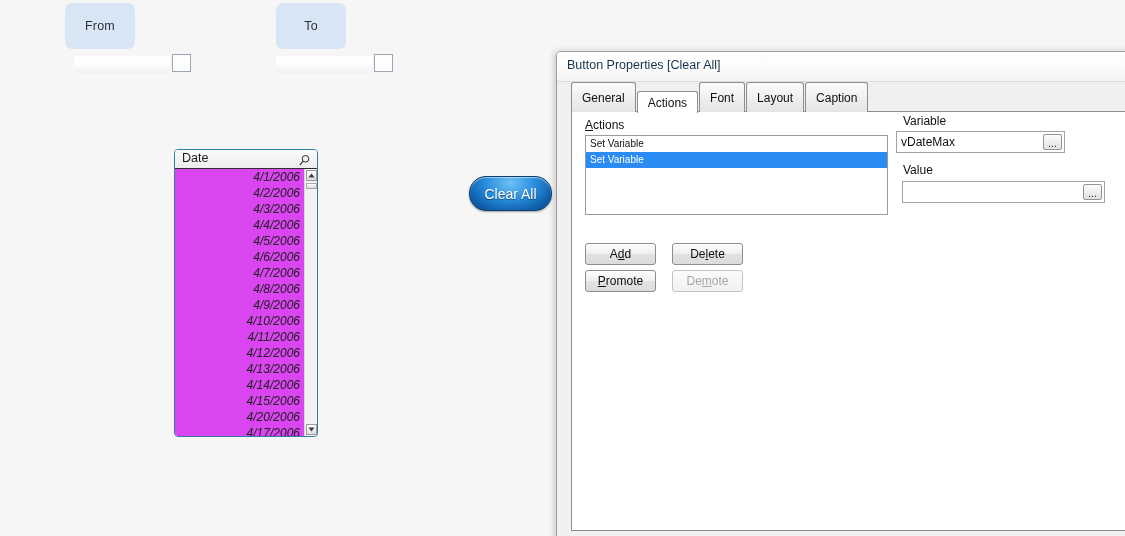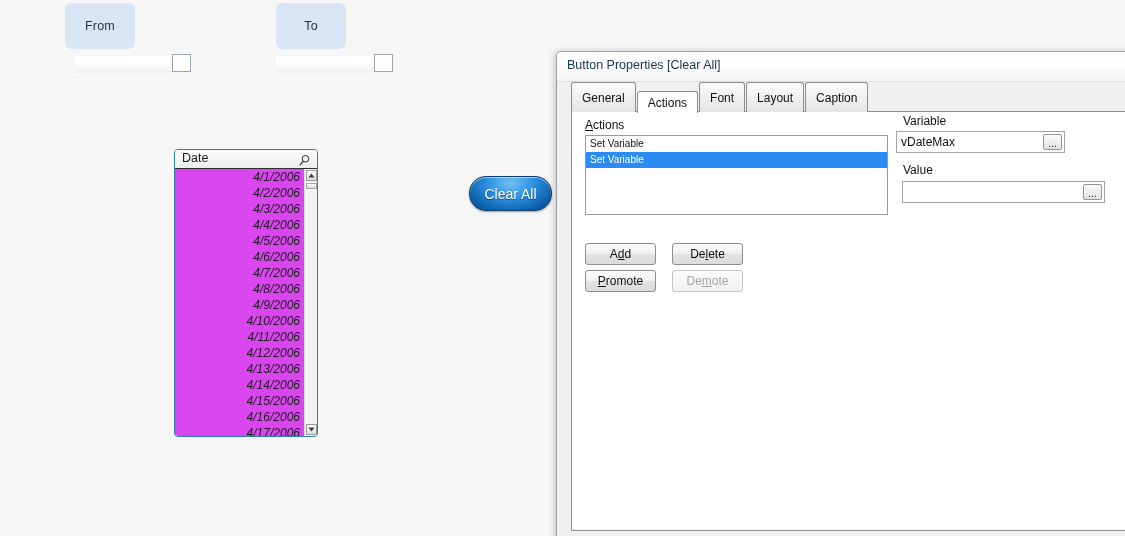--- a/index.html
+++ b/index.html
@@ -428,21 +428,21 @@
           <div class="date-item">4/6/2006</div>
           <div class="date-item">4/7/2006</div>
           <div class="date-item">4/8/2006</div>
           <div class="date-item">4/9/2006</div>
           <div class="date-item">4/10/2006</div>
           <div class="date-item">4/11/2006</div>
           <div class="date-item">4/12/2006</div>
           <div class="date-item">4/13/2006</div>
           <div class="date-item">4/14/2006</div>
           <div class="date-item">4/15/2006</div>
-          <div class="date-item">4/16/2006</div>
+          <div class="date-item">4/20/2006</div>
           <div class="date-item">4/17/2006</div>
         </div>
       <div id="date-scrollbar">
         <div class="sb-btn" id="sb-up">
           <svg width="7" height="5" viewBox="0 0 7 5">
               <polygon points="3.5,0.5 6.5,4.5 0.5,4.5" fill="#3d3d3d"></polygon>
             </svg>
         </div>
         <div id="sb-thumb"></div>
         <div class="sb-btn" id="sb-down">

